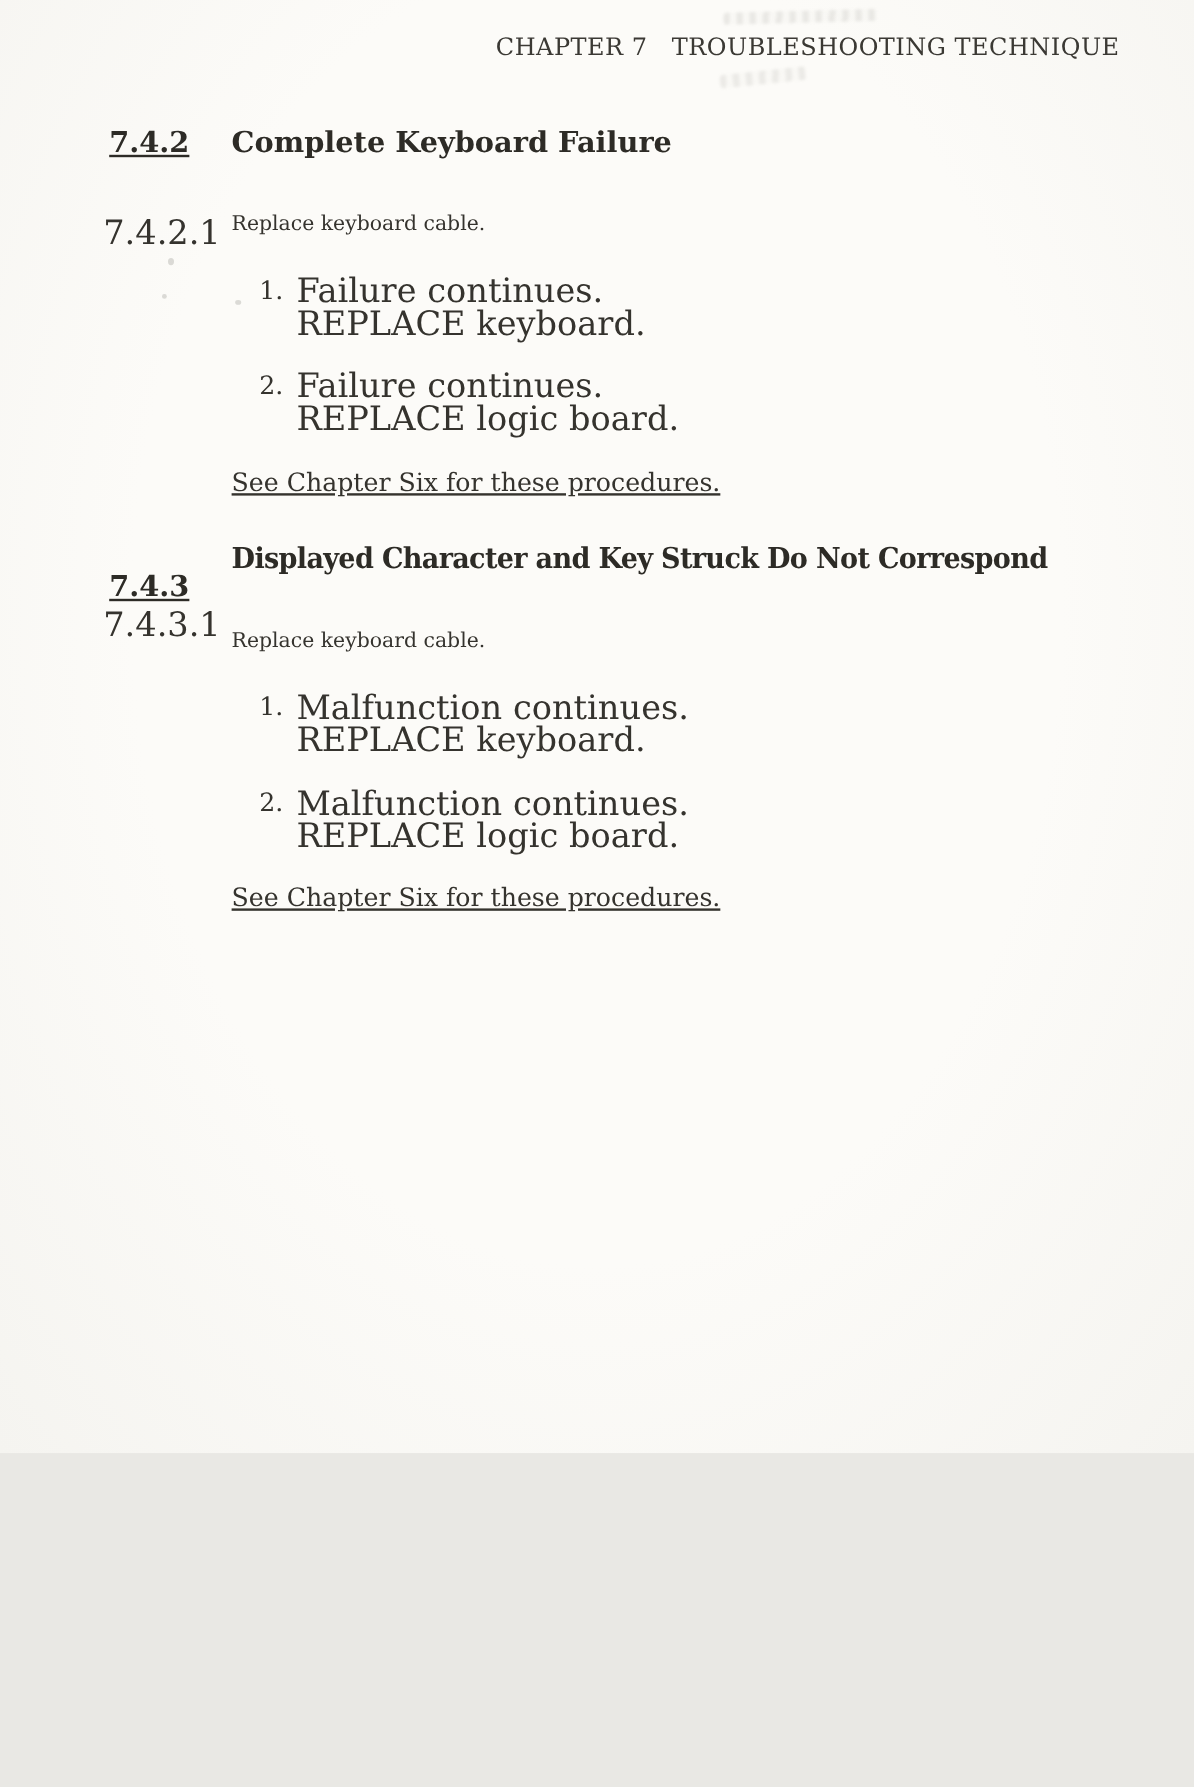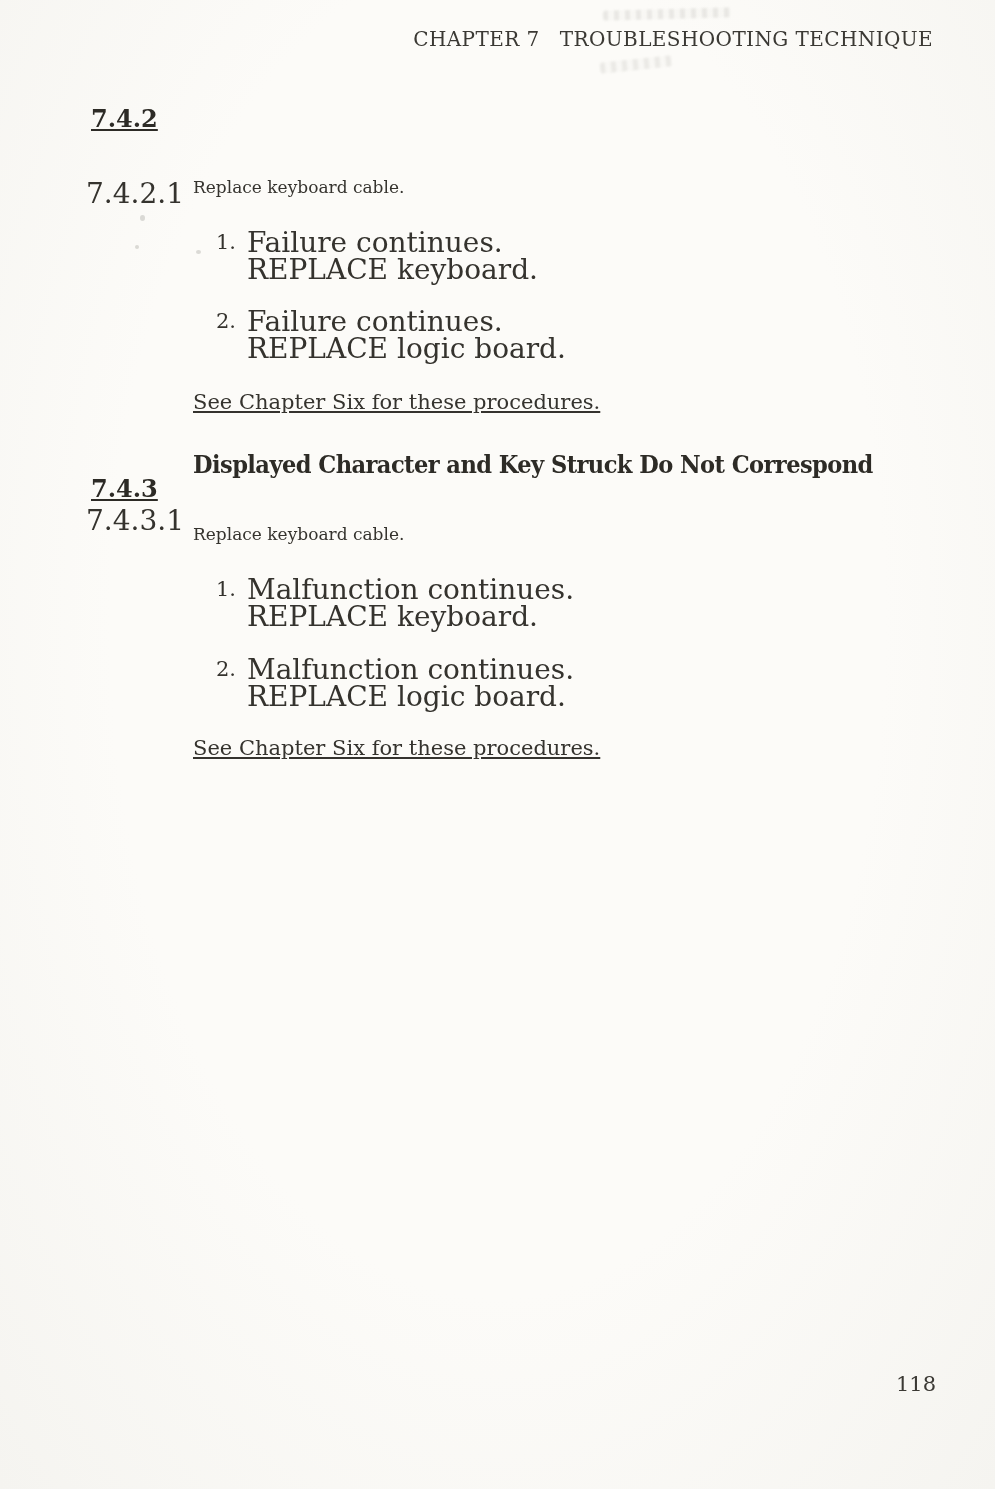--- a/index.html
+++ b/index.html
@@ -1,21 +1,21 @@
 <!DOCTYPE html>
 <html><head>
 <meta charset="utf-8">
 <style>
   html, body { margin: 0; padding: 0; }
   body { background: #e9e8e4; }
 
   .page {
     position: relative;
     width: 995px;
-    height: 1489px;
+    height: 1211px;
     margin: 0 auto;
     background: radial-gradient(ellipse at 50% 42%, #fcfbf8 55%, #f5f4f0 100%);
     font-family: "DejaVu Serif", "Liberation Serif", serif;
     color: #35332e;
     overflow: hidden;
   }
 
   .abs { position: absolute; }
 
   .running-head {
@@ -104,20 +104,21 @@
 
   <div class="abs scan-smudge smudge-1"></div>
   <div class="abs scan-smudge smudge-2"></div>
   <div class="abs speck" style="left:140px; top:215px; width:5px; height:6px;"></div>
   <div class="abs speck" style="left:135px; top:245px; width:4px; height:4px;"></div>
   <div class="abs speck" style="left:196px; top:250px; width:5px; height:4px;"></div>
 
   <div class="abs running-head">CHAPTER 7   TROUBLESHOOTING TECHNIQUE</div>
 
   <div class="abs sec-num" style="top:104px;">7.4.2</div>
+  <div class="abs sec-title" style="top:104px;">Complete Keyboard Failure</div>
 
   <div class="abs sub-num" style="top:177px;">7.4.2.1</div>
   <div class="abs sub-text" style="top:177px;">Replace keyboard cable.</div>
 
   <div class="abs step-marker" style="top:229px;">1.</div>
   <div class="abs step-lines" style="top:229px;">
     <div>Failure continues.</div>
     <div>REPLACE keyboard.</div>
   </div>
 

